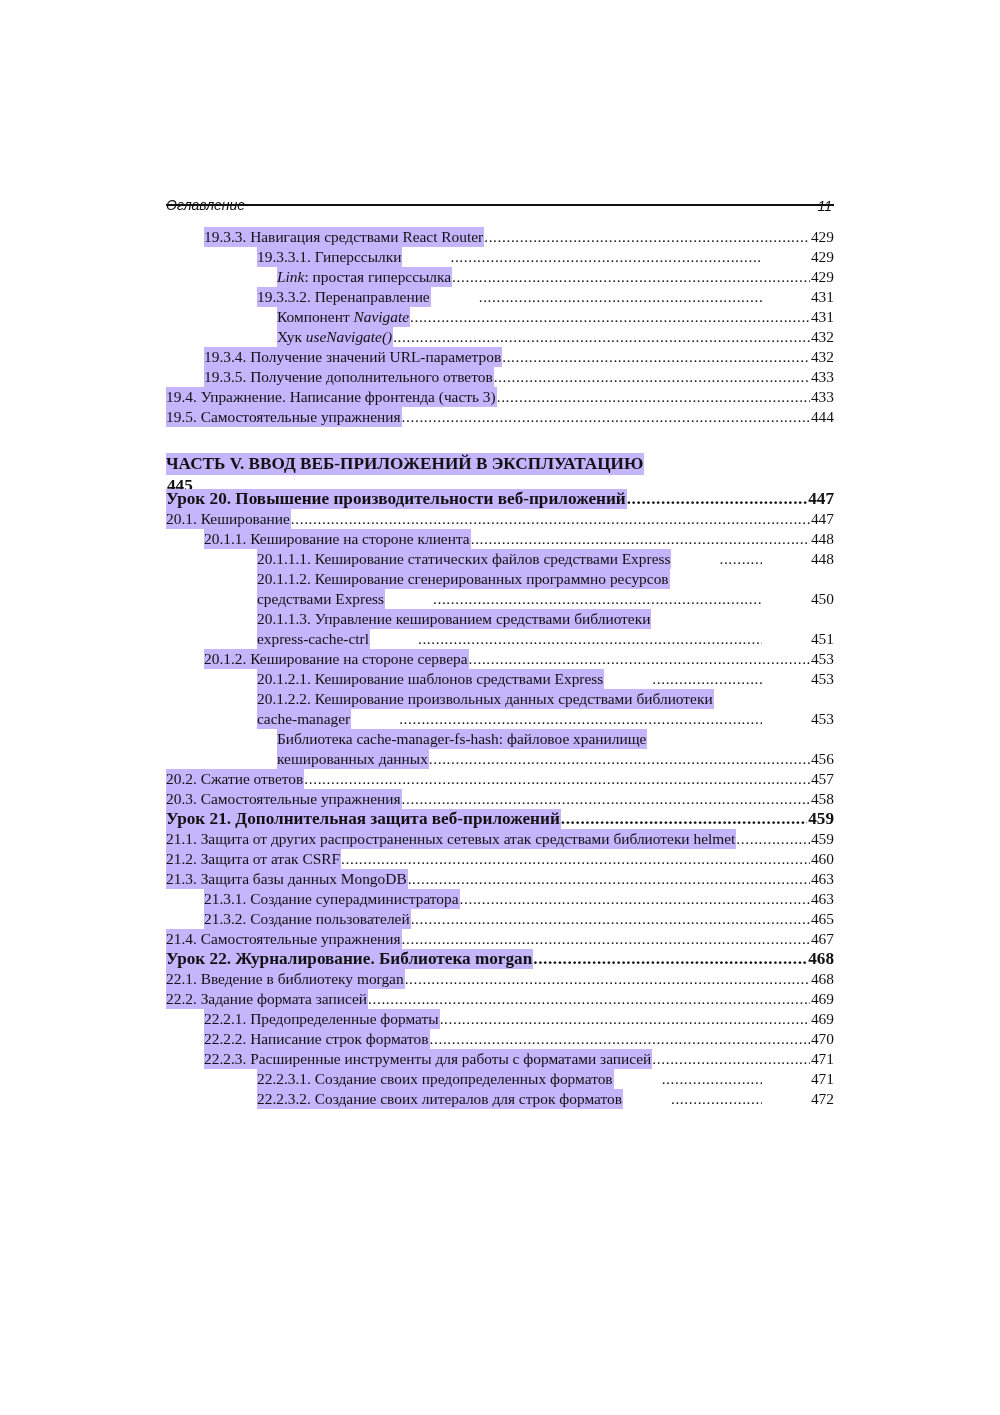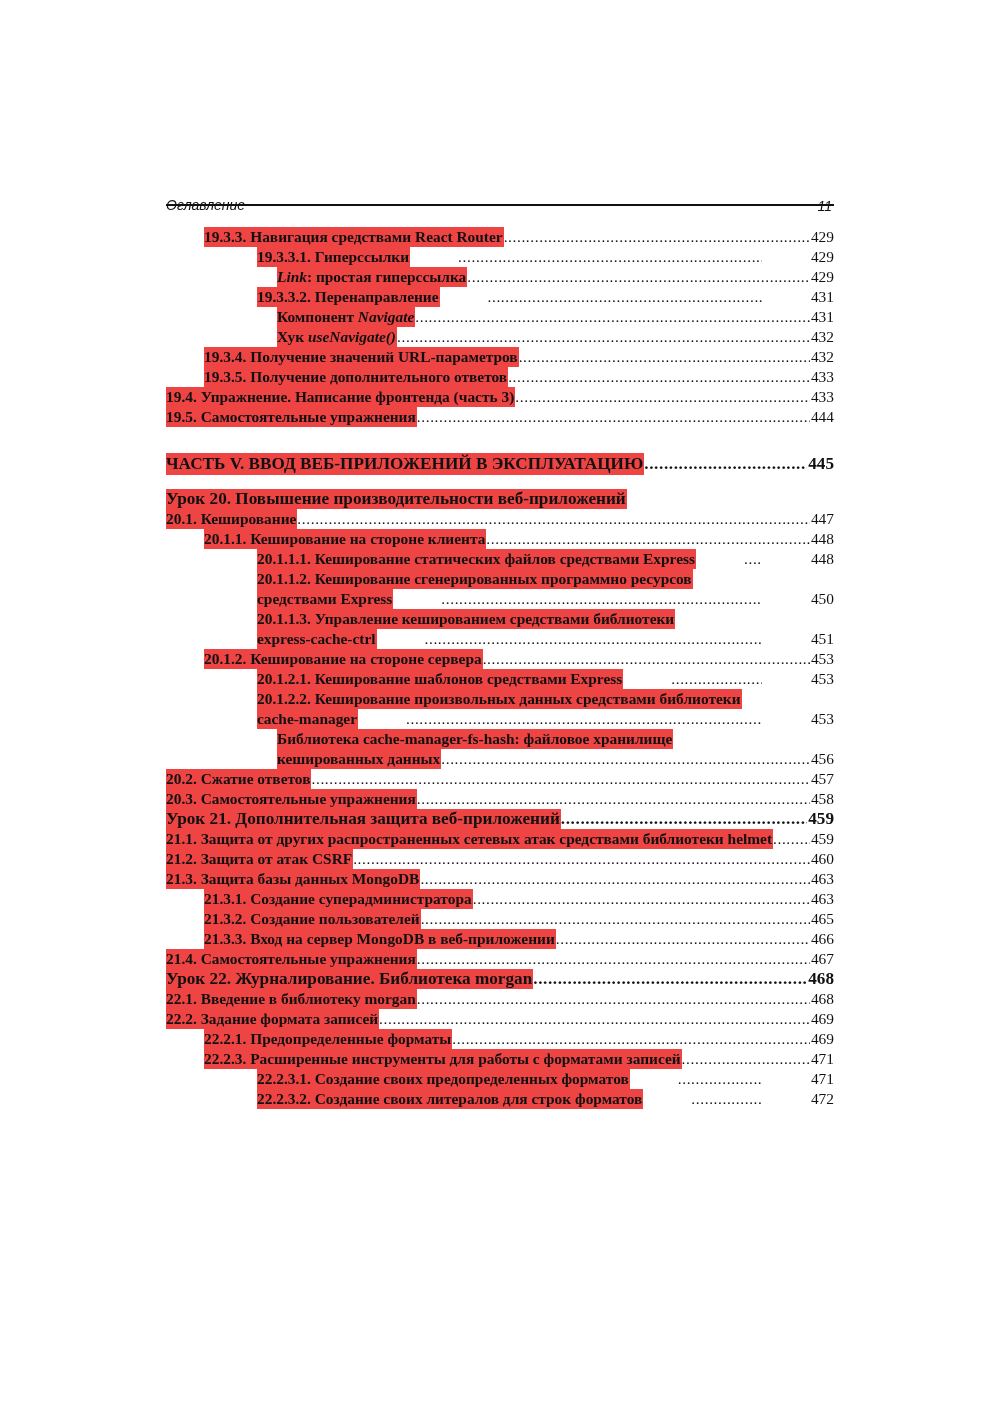--- a/index.html
+++ b/index.html
@@ -8,28 +8,28 @@
   .running-head {
     position: absolute; top: 186px; left: 0; width: 668px; height: 18px;
     font-family: "Liberation Sans", sans-serif; font-style: italic; font-size: 14px; color: #111;
   }
   .running-head .title { position: absolute; left: 0; top: 11px; }
   .running-head .num { position: absolute; right: 2px; top: 12px; }
   .rule { position: absolute; top: 204px; left: 0; width: 668px; height: 2px; background: #111; }
   .toc { position: absolute; top: 227px; left: 0; width: 668px;
     font-family: "Liberation Serif", serif; font-size: 15.4px; color: #111; }
   .row { position: relative; height: 20px; line-height: 20px; display: flex; align-items: baseline; white-space: nowrap; }
-  .row .label { flex: 0 0 auto; background: #ef4444; padding-right: 1px; font-weight: bold; }
+  .row .label { flex: 0 0 auto; background: #c4b5fd; padding-right: 1px; }
   .row .dots { flex: 1 1 auto; overflow: hidden; letter-spacing: 0.6px; color: #111; }
   .row .dots::before { content: "........................................................................................................................................................................................................................................................"; }
   .row .page-num { flex: 0 0 auto; padding-left: 1px; }
   .row.nodots .dots::before { content: ""; }
-  .row.part { font-weight: bold; font-size: 17.2px; height: 22px; line-height: 22px; margin-top: 26px; }
+  .row.part { font-weight: bold; font-size: 17.2px; height: 22px; line-height: 22px; margin-top: 26px; flex-direction: column; }
   .row.lesson { font-weight: bold; font-size: 17.2px; height: 20px; line-height: 20px; }
-  .row.part + .row.lesson { margin-top: 14px; flex-direction: column; }
+  .row.part + .row.lesson { margin-top: 14px; }
   .l0 { padding-left: 0; }
   .l1 { padding-left: 38px; }
   .l2 { padding-left: 91px; gap: 48px; }
   .l3 { padding-left: 111px; }
   .cont1 { padding-left: 111px; }
   i { font-style: italic; margin-top: 24px; }
 </style>
 </head>
 <body>
 
@@ -194,25 +194,20 @@
       <div class="row l1">
         <span class="label"><span>21.3.1. Создание суперадминистратора</span></span>
         <span class="dots"></span>
         <span class="page-num">463</span>
       </div>
       <div class="row l1">
         <span class="label"><span>21.3.2. Создание пользователей</span></span>
         <span class="dots"></span>
         <span class="page-num">465</span>
       </div>
-      <div class="row l1">
-        <span class="label"><span>21.3.3. Вход на сервер MongoDB в веб-приложении</span></span>
-        <span class="dots"></span>
-        <span class="page-num">466</span>
-      </div>
       <div class="row l0">
         <span class="label"><span>21.4. Самостоятельные упражнения</span></span>
         <span class="dots"></span>
         <span class="page-num">467</span>
       </div>
       <div class="row l0 lesson">
         <span class="label"><span>Урок 22. Журналирование. Библиотека morgan</span></span>
         <span class="dots"></span>
         <span class="page-num">468</span>
       </div>
@@ -223,20 +218,25 @@
       </div>
       <div class="row l0">
         <span class="label"><span>22.2. Задание формата записей</span></span>
         <span class="dots"></span>
         <span class="page-num">469</span>
       </div>
       <div class="row l1">
         <span class="label"><span>22.2.1. Предопределенные форматы</span></span>
         <span class="dots"></span>
         <span class="page-num">469</span>
+      </div>
+      <div class="row l1">
+        <span class="label"><span>22.2.2. Написание строк форматов</span></span>
+        <span class="dots"></span>
+        <span class="page-num">470</span>
       </div>
       <div class="row l1">
         <span class="label"><span>22.2.3. Расширенные инструменты для работы с форматами записей</span></span>
         <span class="dots"></span>
         <span class="page-num">471</span>
       </div>
       <div class="row l2">
         <span class="label"><span>22.2.3.1. Создание своих предопределенных форматов</span></span>
         <span class="dots"></span>
         <span class="page-num">471</span>

